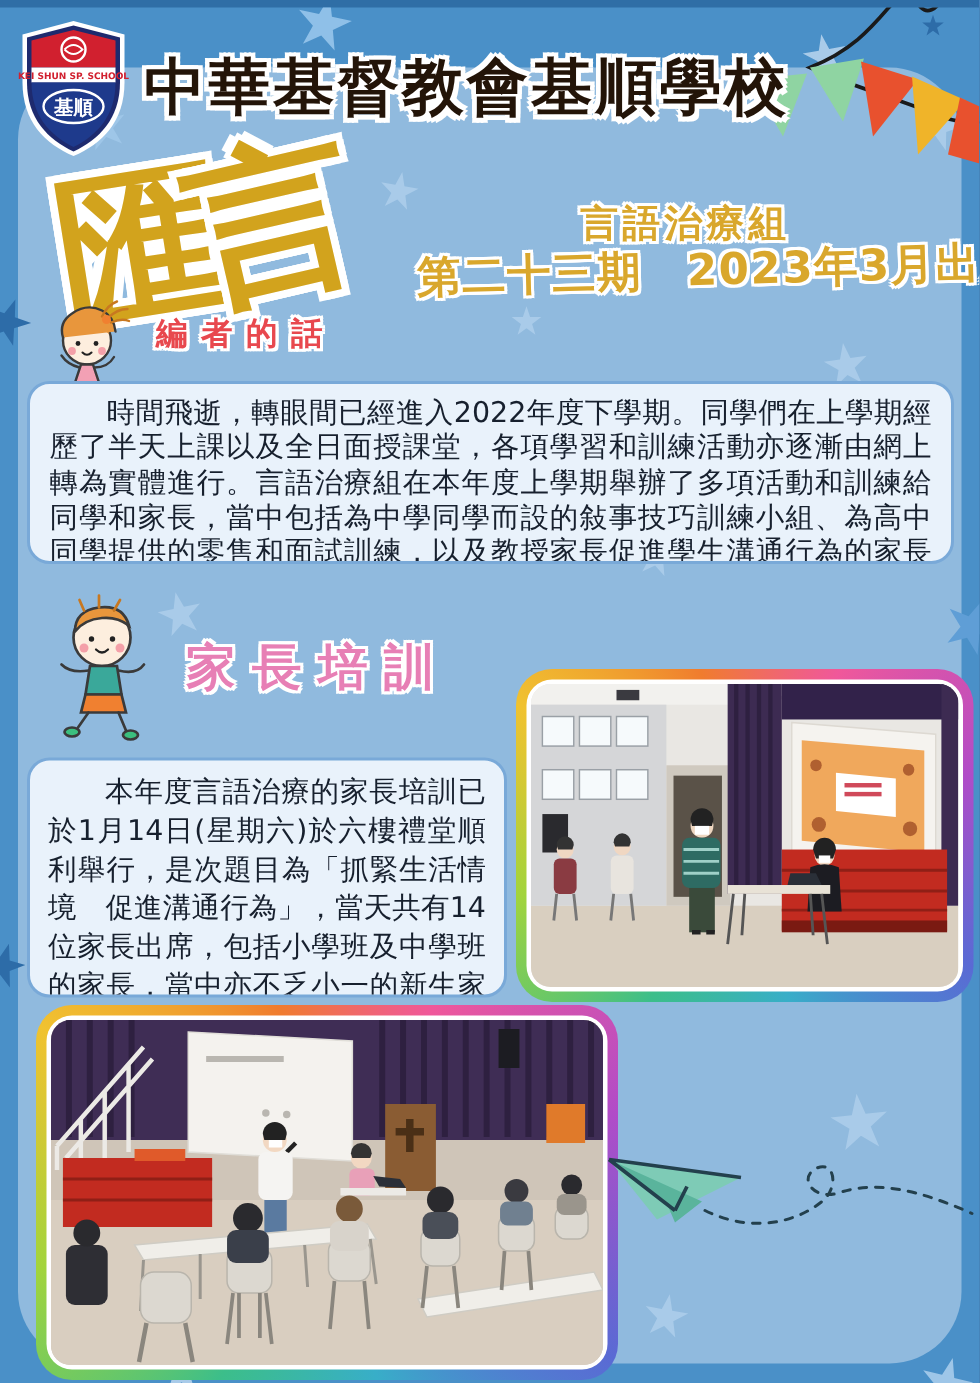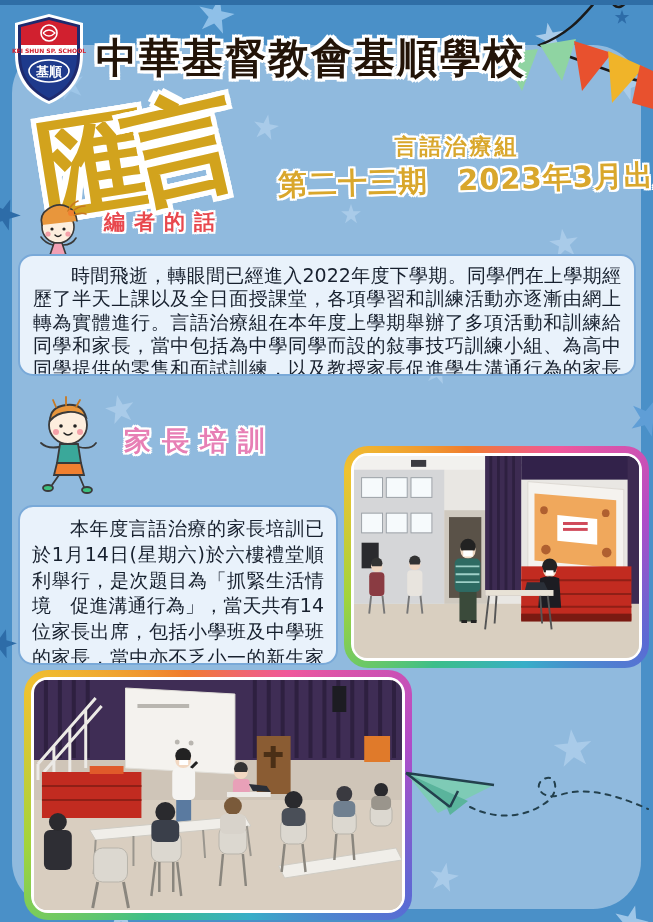--- a/index.html
+++ b/index.html
@@ -24,30 +24,30 @@
   .school-name {
     left:96px; top:26px; font-size:41px; font-weight:900; color:#231408;
     letter-spacing:2px; white-space:nowrap;
   }
   .title-char { position:absolute; font-size:112px; font-weight:900; color:#d2a31d; line-height:1; }
   .t1 { left:18px; top:18px; transform:rotate(-9deg); }
   .t2 { left:106px; top:2px; transform:rotate(-13deg); }
 
   .group-name {
     left:352px; top:127px; width:210px; text-align:center;
-    font-size:22px; font-weight:900; color:#d9a72c; letter-spacing:3px; white-space:nowrap;
+    font-size:25px; font-weight:900; color:#d9a72c; letter-spacing:3px; white-space:nowrap;
   }
   .issue-line {
     left:278px; top:156px; width:370px; text-align:center;
     font-size:29px; font-weight:900; color:#d9a72c; letter-spacing:1px;
     transform:rotate(-1.5deg); white-space:nowrap;
   }
   .hand-heading { font-weight:700; white-space:nowrap; }
   .editor-heading { left:92px; top:203px; font-size:21px; color:#e8484e; letter-spacing:9px;padding-left:12px; }
-  .pt-heading { left:124px; top:418px; font-size:27px; color:#e77fb5; letter-spacing:11px; }
+  .pt-heading { left:124px; top:418px; font-size:33px; color:#e77fb5; letter-spacing:11px; }
 
   .textbox {
     position:absolute; background:#e9f2fb; border:2px solid #79a9d8; border-radius:15px;
     color:#17202e; font-size:19px; text-align:justify; overflow:hidden;
   }
   .textbox p { text-indent:2em; }
   .box1 { left:18px; top:249px; width:618px; height:122px; padding:8px 13px; line-height:1.23; }
   .box2 { left:18px; top:500px; width:320px; height:160px; padding:9px 12px; line-height:1.36; }
 
   .photo-frame {

